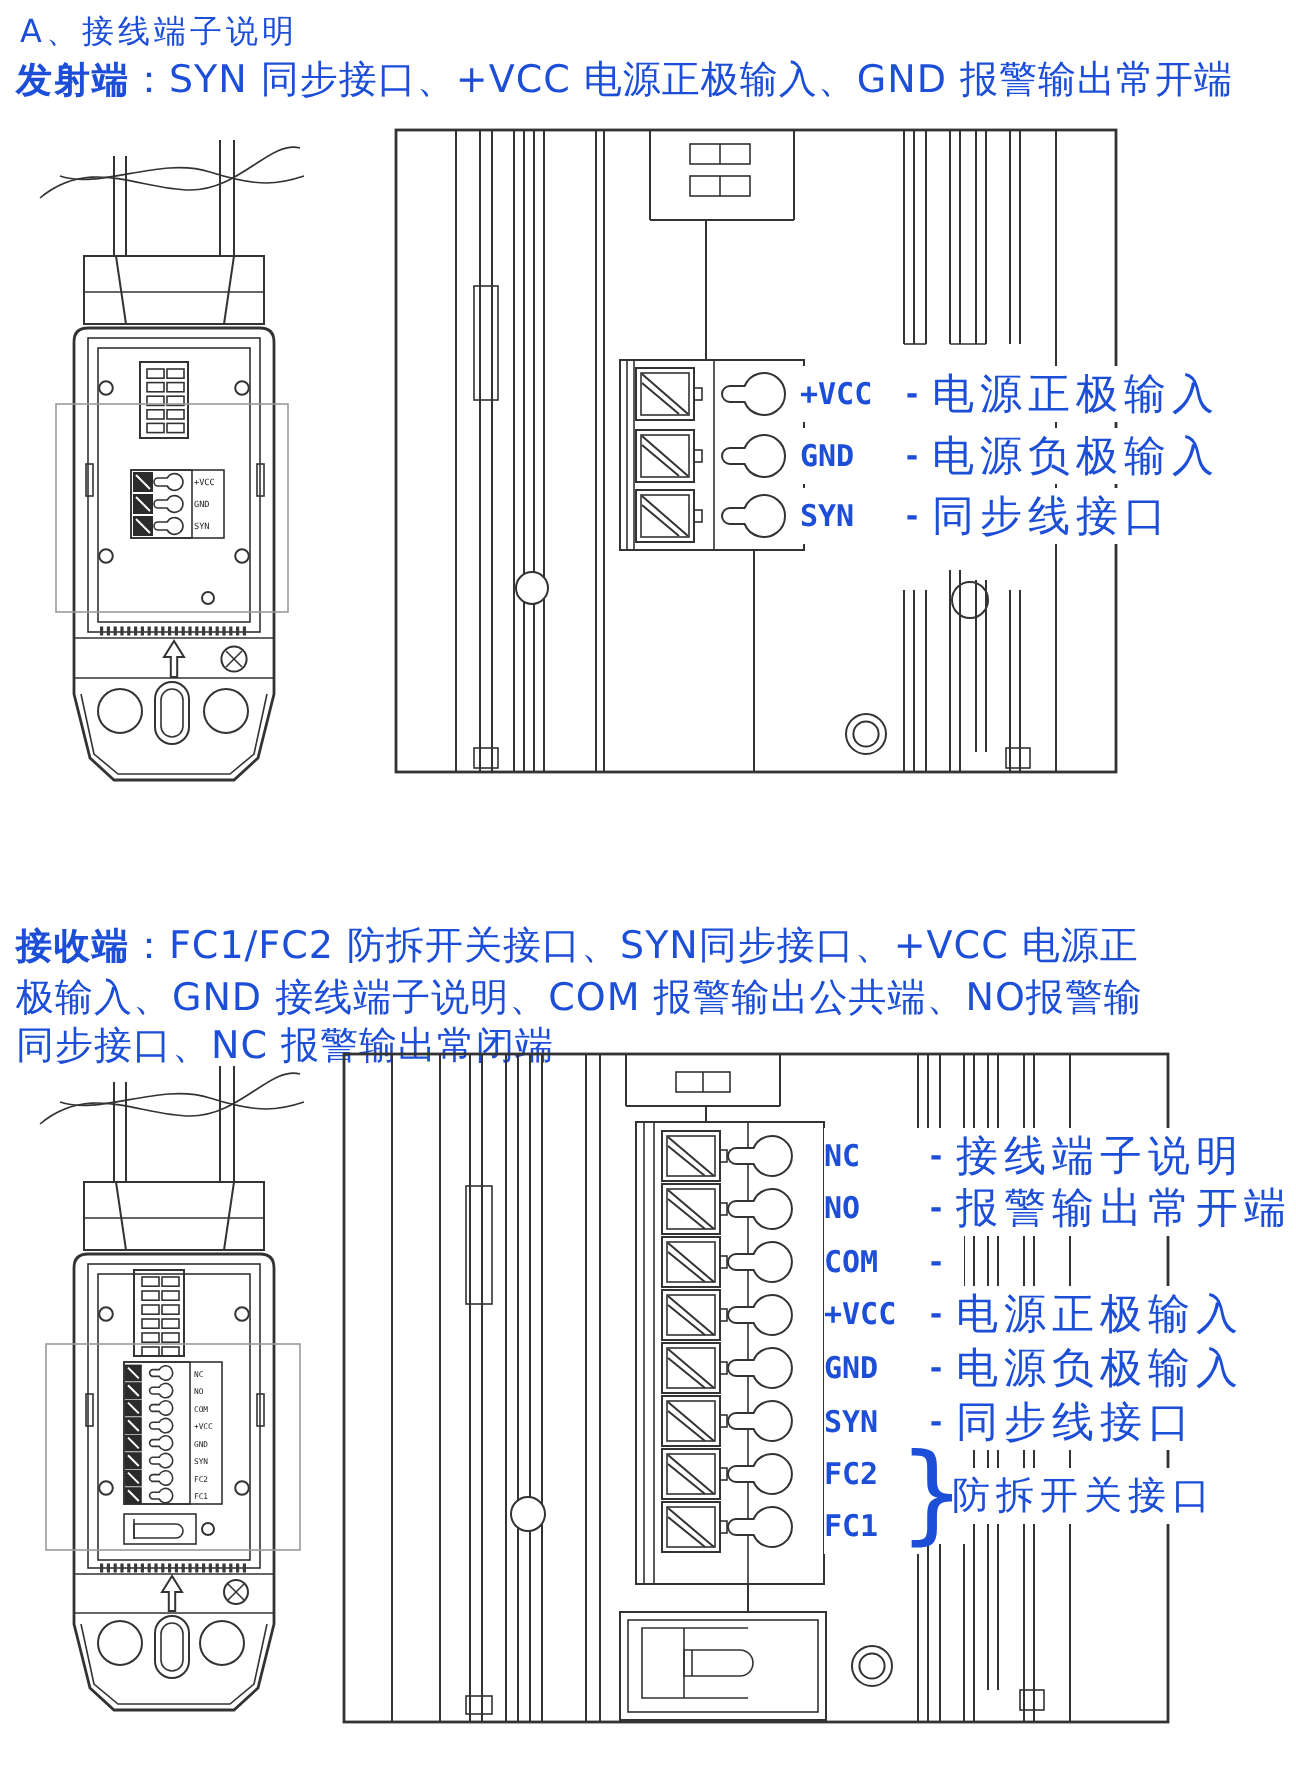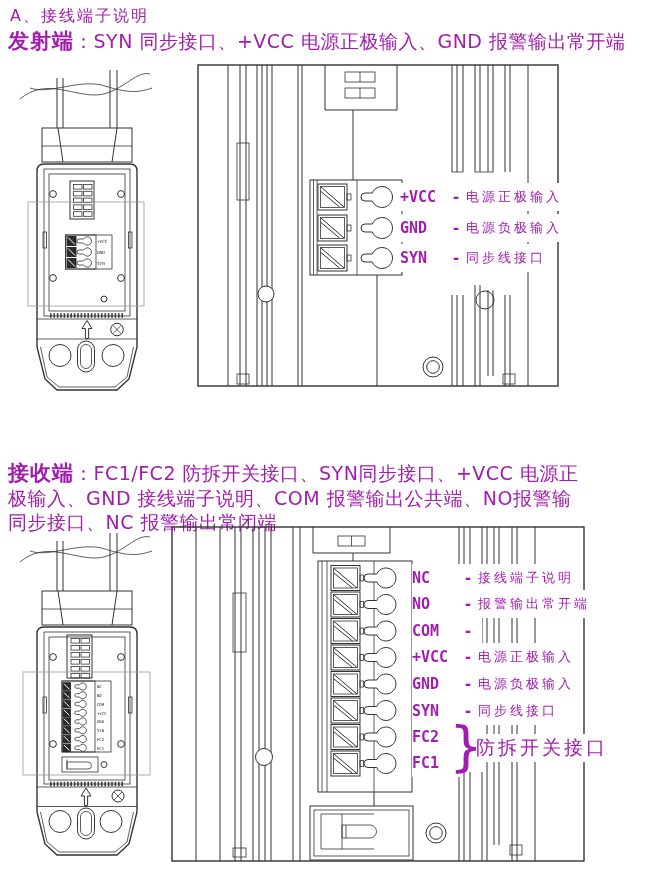--- a/index.html
+++ b/index.html
@@ -1,35 +1,35 @@
 <!DOCTYPE html>
 <html><head>
 <meta charset="utf-8">
 <style>
   html,body{margin:0;padding:0;background:#fff;}
   #stage{position:relative;width:648px;height:890px;background:#fff;overflow:hidden;
-         font-family:"DejaVu Sans","Liberation Sans",sans-serif;color:#a21caf;}
+         font-family:"DejaVu Sans","Liberation Sans",sans-serif;color:#1d4ed8;}
   svg{position:absolute;}
   svg *{stroke:#333;fill:none;stroke-width:1;}
   svg .thk{stroke-width:1.4;}
   svg .thin{stroke-width:.8;}
   svg .fw{fill:#fff;}
   svg .fd{fill:#2b2b2b;stroke:#2b2b2b;}
   svg .wd{stroke:#fff;stroke-width:1;}
   svg .callout{stroke:#9a9a9a;stroke-width:.8;}
   svg .dots{stroke:#3a3a3a;stroke-width:4.5;stroke-dasharray:1.6 1.8;}
   svg text{stroke:none;fill:#222;font-family:"DejaVu Sans Mono","Liberation Mono",monospace;}
   .h-a{position:absolute;left:10px;top:6px;font-size:16px;letter-spacing:2px;}
   .h-tx{position:absolute;left:8px;top:27px;font-size:19px;white-space:nowrap;letter-spacing:.5px;}
-  .h-tx b,.para b{font-size:21px;font-weight:bold;letter-spacing:1px;}
+  .h-tx b,.para b{font-size:18px;font-weight:bold;letter-spacing:1px;}
   .para{position:absolute;left:8px;top:461px;font-size:19px;line-height:24.5px;letter-spacing:.5px;width:640px;}
   .t-row{position:absolute;display:flex;align-items:center;height:28px;background:#fff;z-index:5;padding-right:4px;}
   .t-name{font-family:"DejaVu Sans Mono","Liberation Mono",monospace;font-weight:bold;font-size:15px;width:46px;}
   .t-sep{font-family:"DejaVu Sans Mono","Liberation Mono",monospace;font-weight:bold;font-size:15px;width:20px;text-align:center;}
-  .t-desc{font-size:13px;letter-spacing:3px;white-space:nowrap;}
+  .t-desc{font-size:21px;letter-spacing:3px;white-space:nowrap;}
   .fc-brace{position:absolute;left:450px;top:722px;z-index:6;background:#fff;
             font-family:"DejaVu Sans Mono","Liberation Mono",monospace;font-size:54px;line-height:50px;font-weight:normal;}
   .fc-desc{position:absolute;left:476px;top:734px;z-index:6;background:#fff;height:28px;display:flex;align-items:center;
            font-size:19px;letter-spacing:3px;white-space:nowrap;}
 </style>
 </head>
 <body>
 
 <div id="stage">
 

